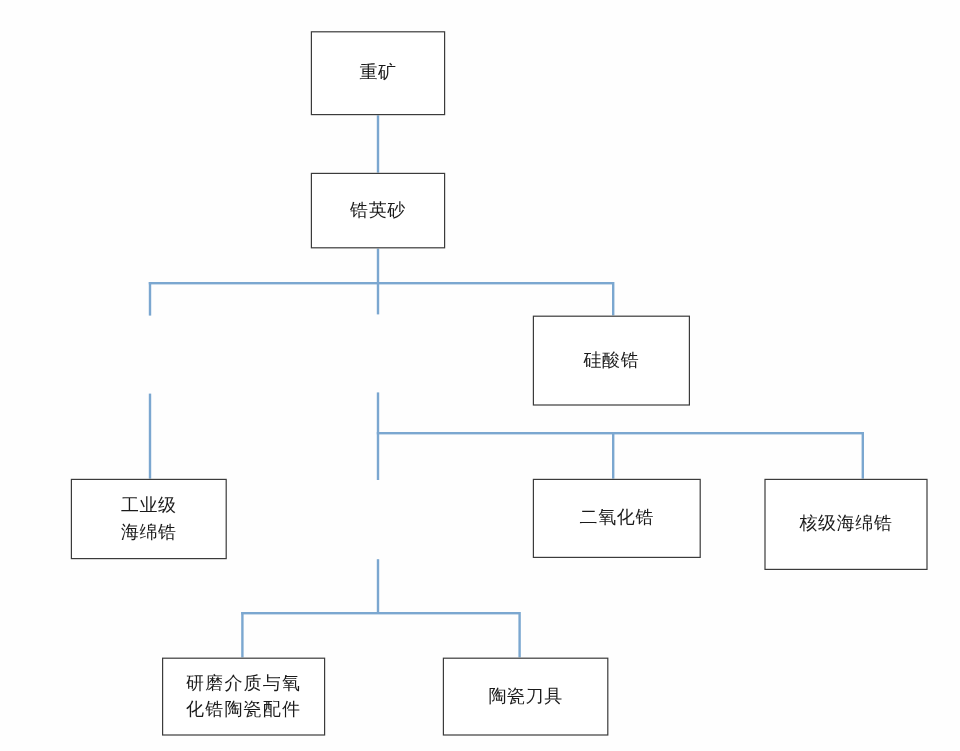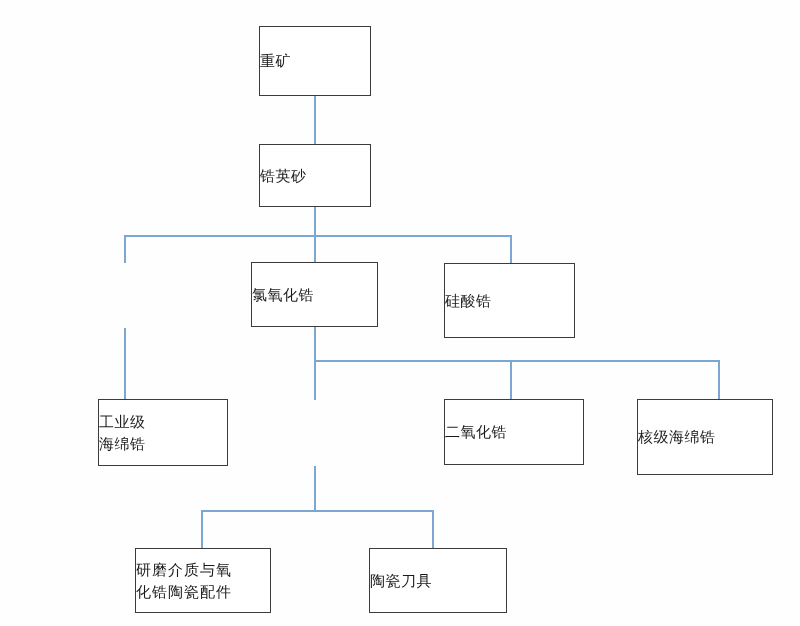--- a/index.html
+++ b/index.html
@@ -17,21 +17,21 @@
     background: #fefefe;
     overflow: hidden;
   }
   .node {
     position: absolute;
     box-sizing: border-box;
     background: #ffffff;
     border: 1.6px solid #3b3b3b;
     display: flex;
     align-items: center;
-    justify-content: flex-start;
+    justify-content: center;
     z-index: 3;
   }
   .node .label {
     font-size: 15px;
     line-height: 1.45;
     color: #1a1a1a;
     text-align: center;
     letter-spacing: 0.5px;
     white-space: pre-line;
   }
@@ -77,29 +77,26 @@
 
   <div class="node" style="left:259px; top:26px; width:112px; height:70px;">
     <span class="label">重矿</span>
   </div>
 
   <div class="node" style="left:259px; top:144px; width:112px; height:63px;">
     <span class="label">锆英砂</span>
   </div>
 
 
-  <div class="node" style="left:251px; top:262px; width:127px; height:65px;">
-    <span class="label">氯氧化锆</span>
-  </div>
 
   <div class="node" style="left:444px; top:263px; width:131px; height:75px;">
     <span class="label">硅酸锆</span>
   </div>
 
-  <div class="node two-line" style="left:59px; top:399px; width:130px; height:67px;margin-left:39px;">
+  <div class="node two-line" style="left:59px; top:399px; width:130px; height:67px;">
     <span class="label">工业级
 海绵锆</span>
   </div>
 
 
   <div class="node" style="left:444px; top:399px; width:140px; height:66px;">
     <span class="label">二氧化锆</span>
   </div>
 
   <div class="node" style="left:637px; top:399px; width:136px; height:76px;">

